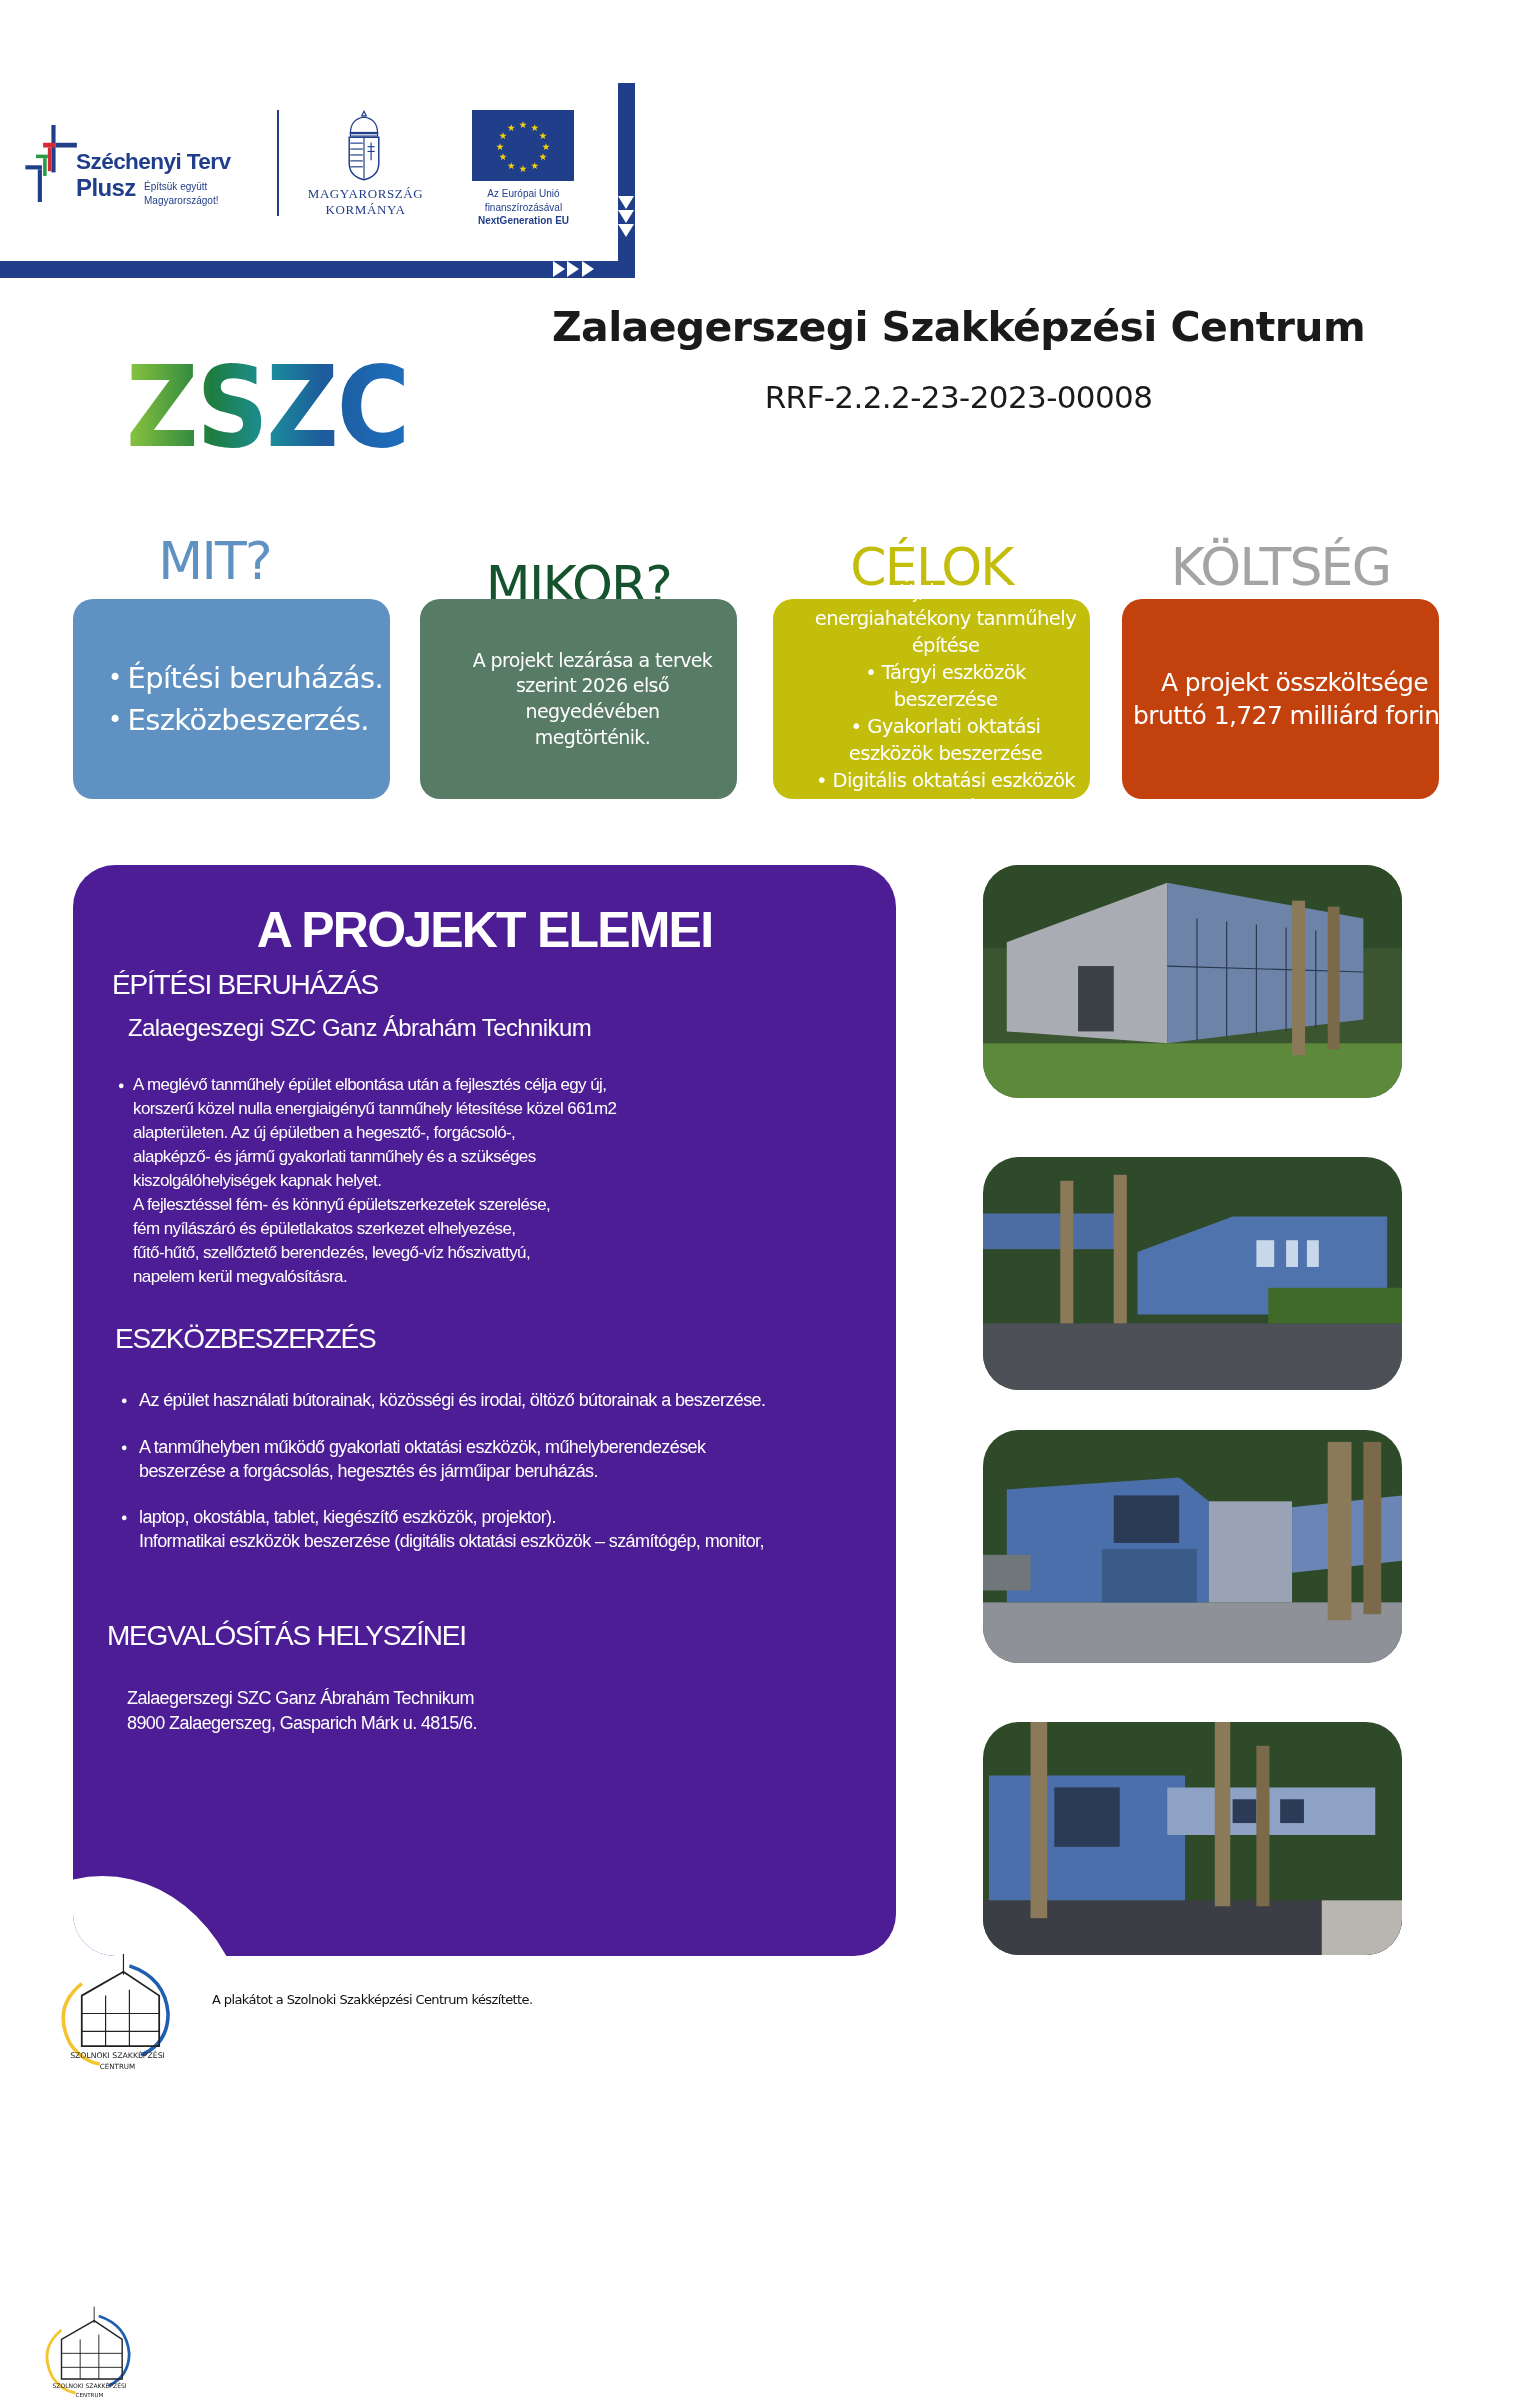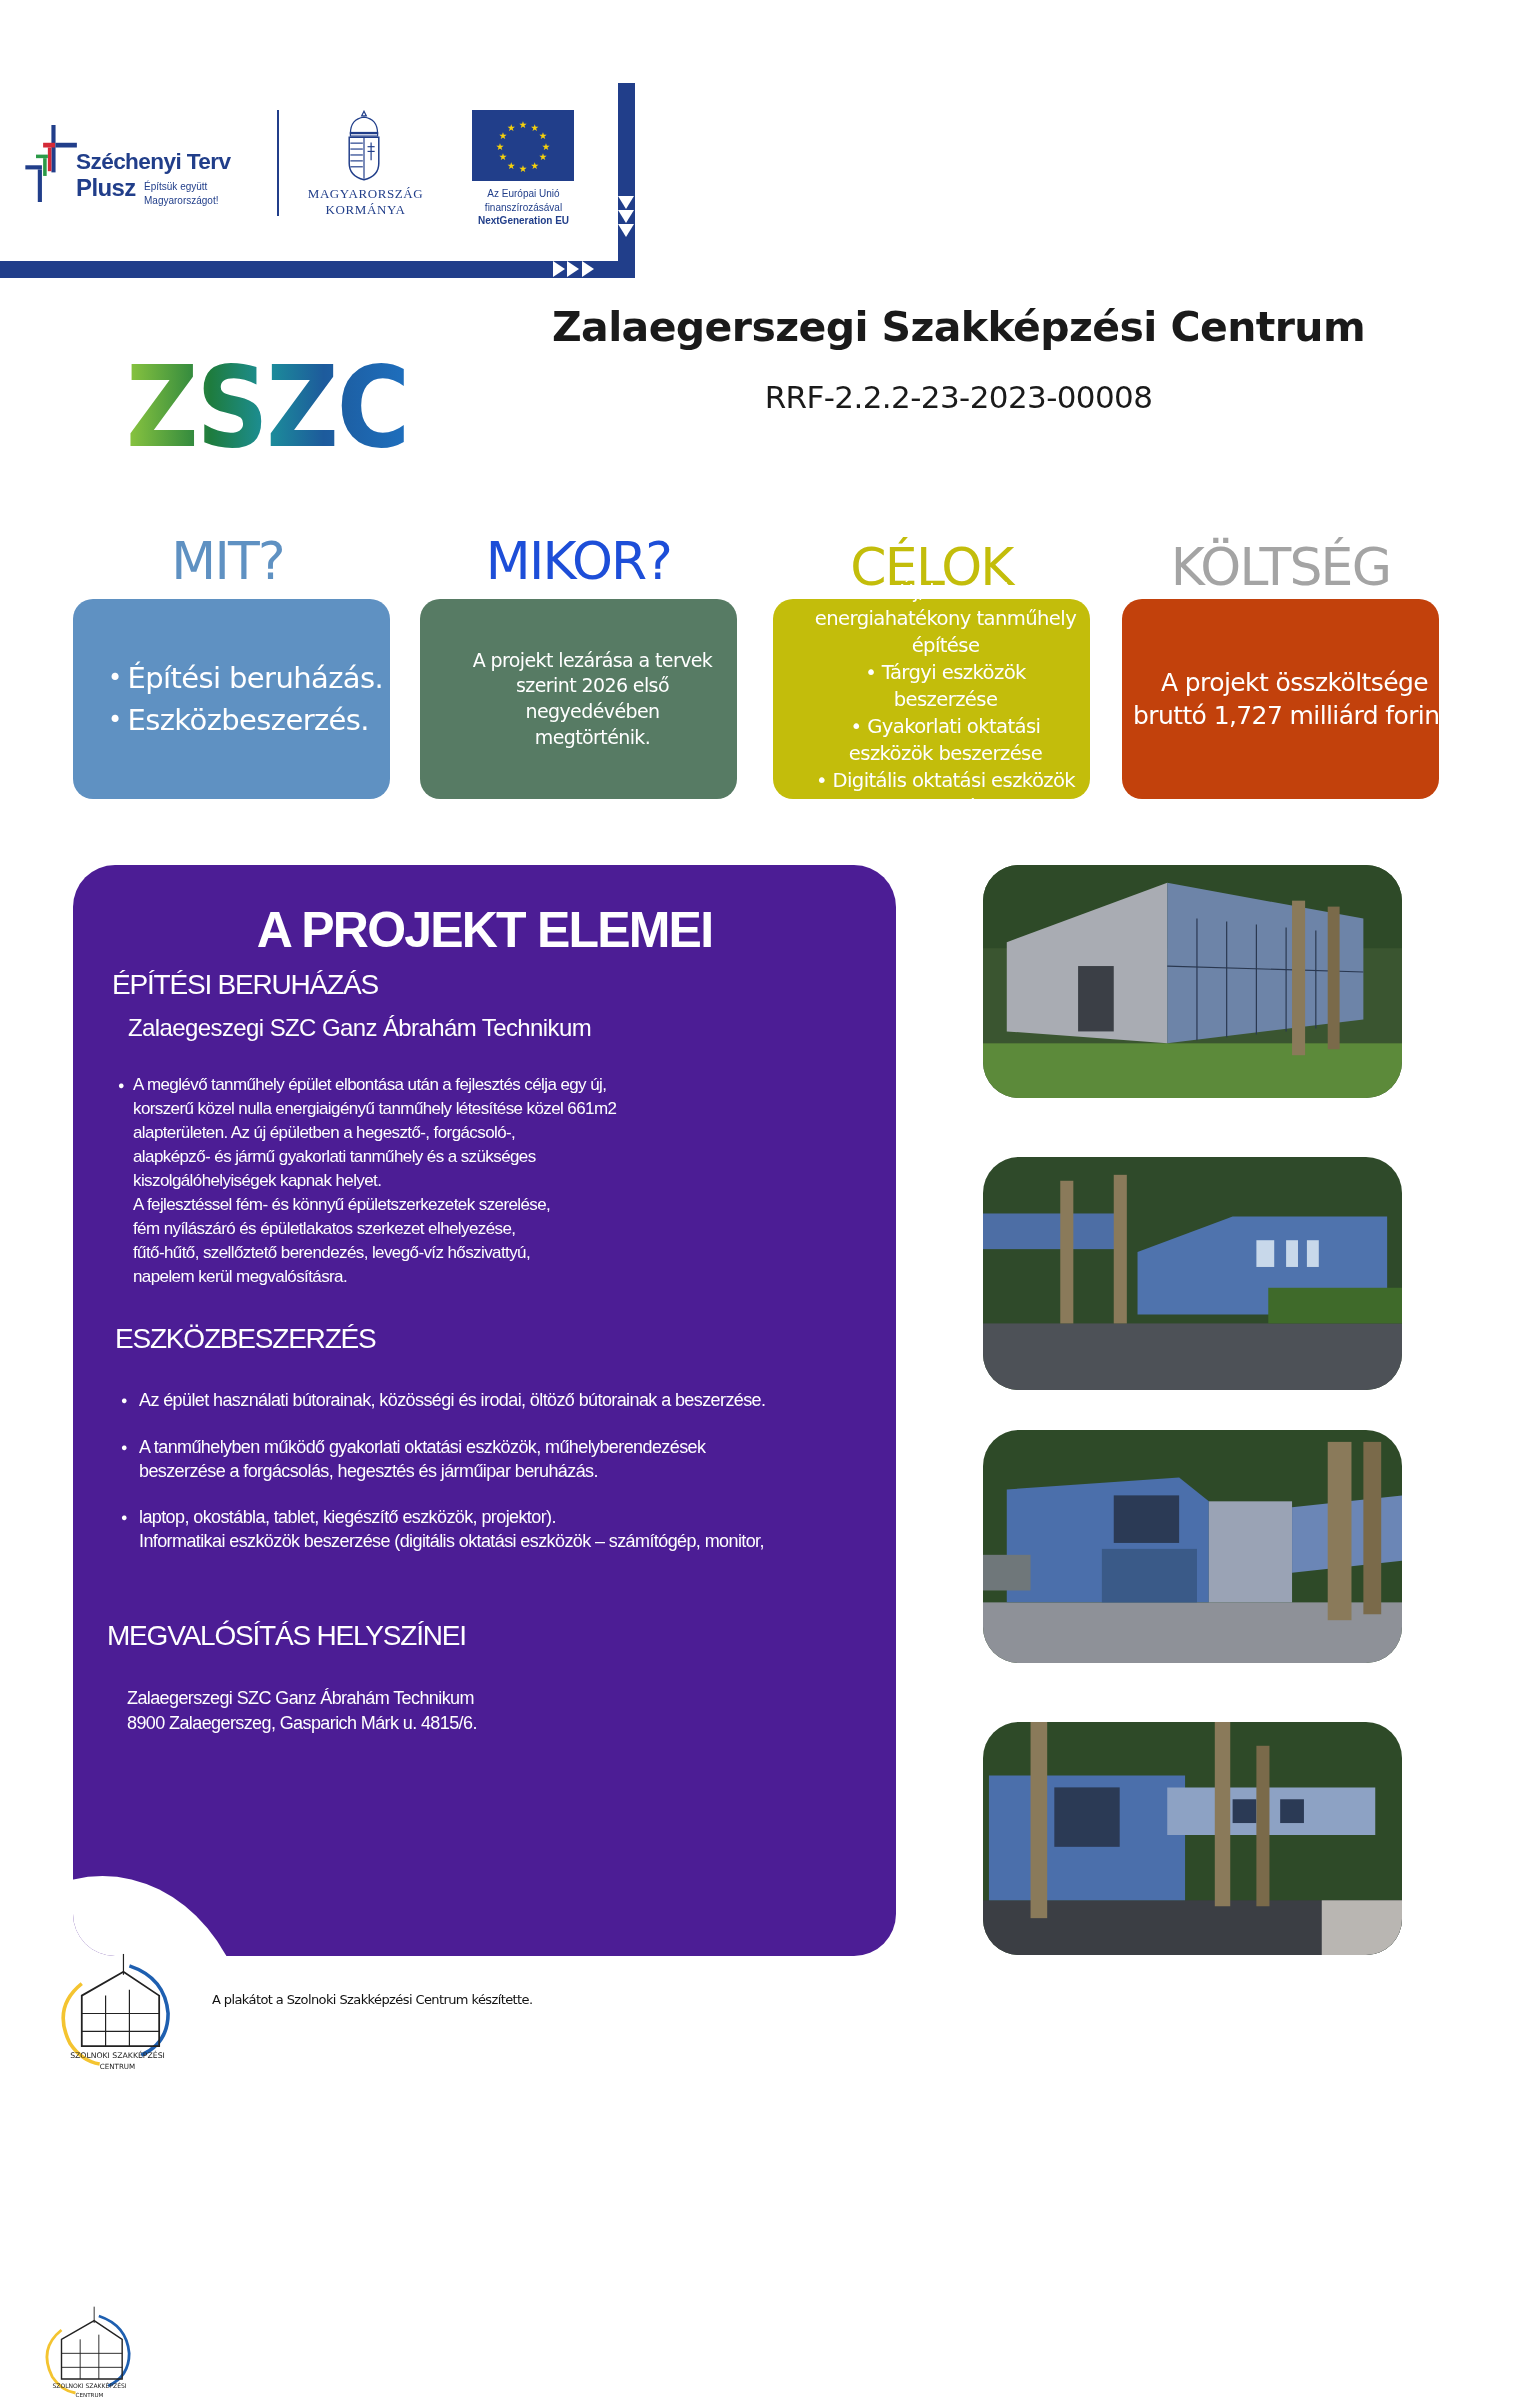--- a/index.html
+++ b/index.html
@@ -168,29 +168,29 @@
         <stop offset="1" stop-color="#1e6fbe"></stop>
       </linearGradient>
     </defs>
     <text x="0" y="150" font-family="DejaVu Sans, sans-serif" font-weight="bold" font-size="190" fill="url(#zg)" letter-spacing="-4" textLength="475" lengthAdjust="spacingAndGlyphs">ZSZC</text>
   </svg>
 </div>
 
 <div class="abs main-title">Zalaegerszegi Szakképzési Centrum</div>
 <div class="abs project-id">RRF-2.2.2-23-2023-00008</div>
 
-<div class="card-head" style="left:69px;color:#5f91c2;">MIT?</div>
+<div class="card-head" style="left:56px;color:#5f91c2;">MIT?</div>
 <div class="card card-mit">
   <ul>
     <li>Építési beruházás.</li>
     <li>Eszközbeszerzés.</li>
   </ul>
 </div>
 
-<div class="card-head" style="left:420px;color:#1d4ed8;">MIKOR?</div>
+<div class="card-head" style="left:420px;color:#14532d;margin-top:24px;">MIKOR?</div>
 <div class="card card-mikor">
   <p>A projekt lezárása a tervek szerint 2026 első negyedévében megtörténik.</p>
 </div>
 
 <div class="card-head" style="left:773px;top:538px;color:#c3bd0b;">CÉLOK</div>
 <div class="card card-celok">
   <ul>
     <li>Új, korszerű energiahatékony tanműhely építése</li>
     <li>Tárgyi eszközök beszerzése</li>
     <li>Gyakorlati oktatási eszközök beszerzése</li>

